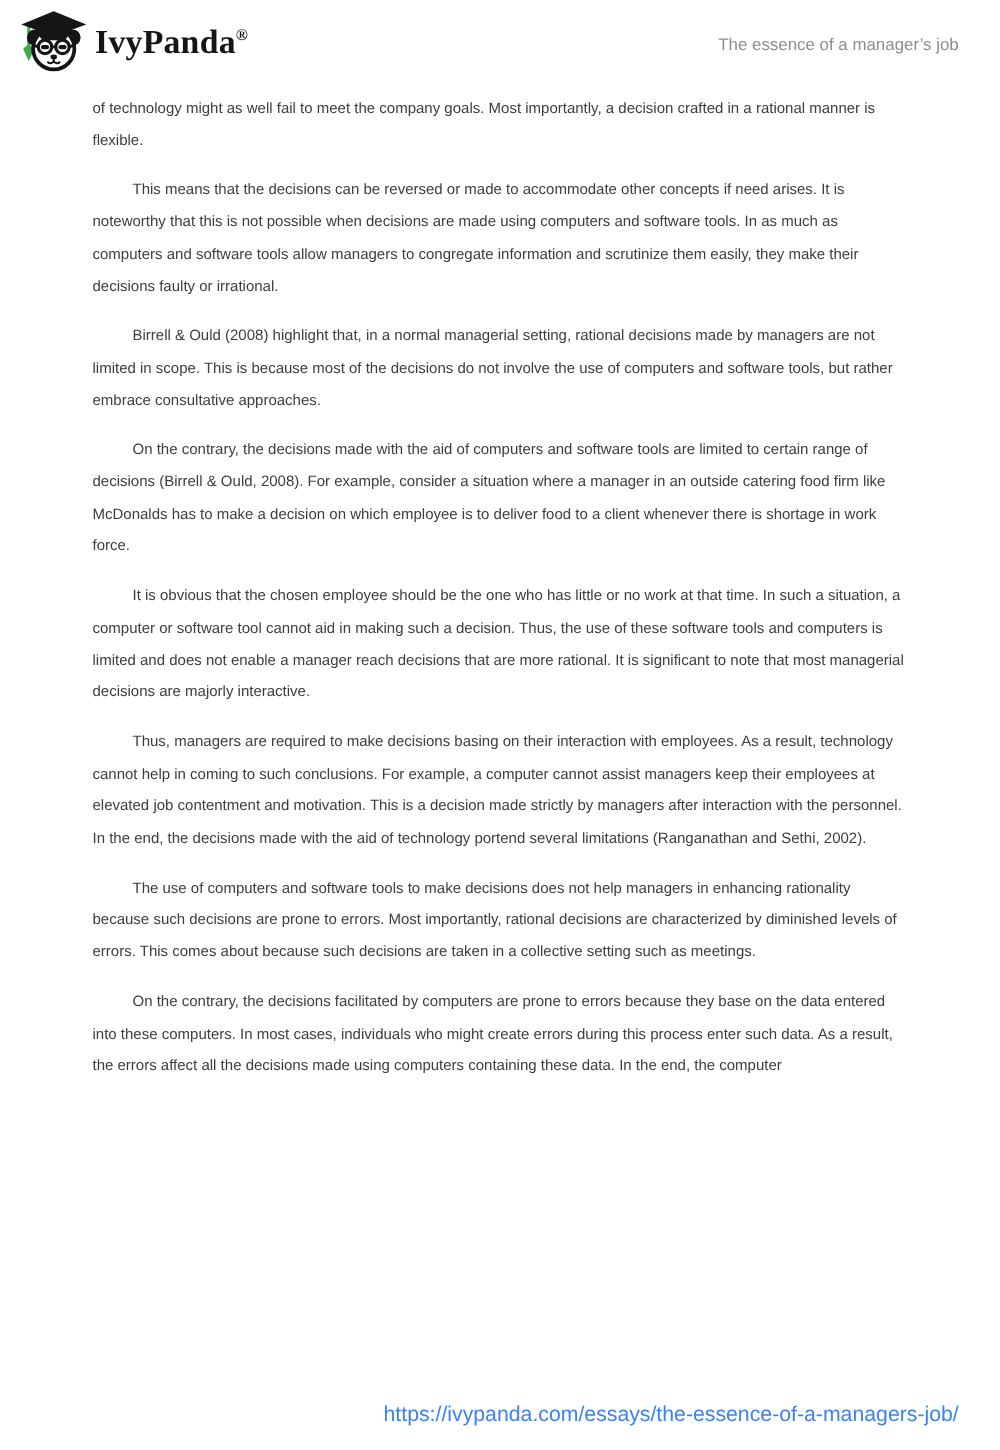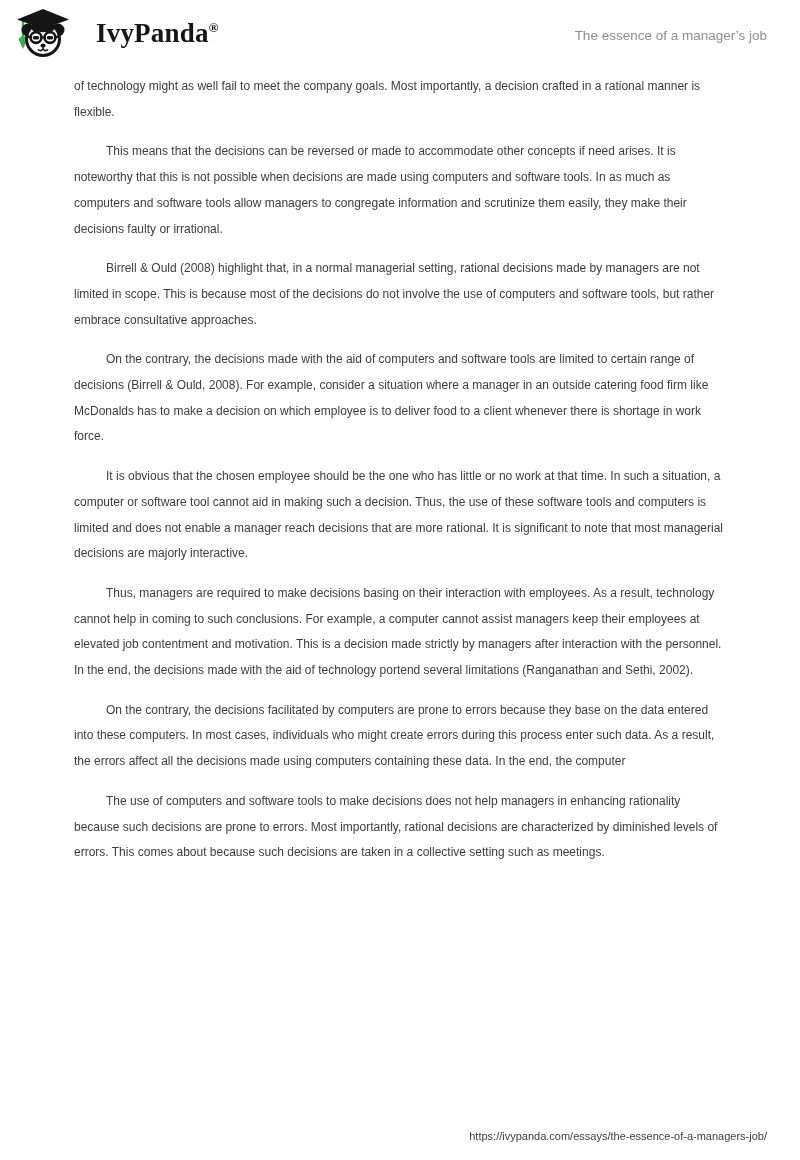--- a/index.html
+++ b/index.html
@@ -18,21 +18,21 @@
     top: 0; left: 0; right: 0;
     height: 62px;
     display: flex;
     align-items: flex-start;
     justify-content: space-between;
     padding: 8px 33px 0 14px;
   }
   .brand {
     display: flex;
     align-items: center;
-    gap: 26px;
+    gap: 6px;
   }
   .brand .logo-mark {
     width: 56px;
     height: 50px;
     flex: 0 0 auto;
   }
   .wordmark {
     font-family: "Liberation Serif", "DejaVu Serif", serif;
     font-weight: 700;
     font-size: 27px;
@@ -61,22 +61,22 @@
     line-height: 25.7px;
     text-align: left;
   }
   .essay p { margin: 0 0 14px 0; }
   .essay p.indent { text-indent: 32px; }
   
   .footer {
     position: absolute;
     right: 33px;
     bottom: 18px;
-    font-size: 11px;
-    color: #404040;
+    font-size: 17px;
+    color: #3b82f6;
     text-decoration: none;
   }
 </style>
 </head>
 <body>
 
 <div class="page">
 
   <div class="header">
     <div class="brand">
@@ -109,19 +109,19 @@
   </div>
 
   <div class="essay">
 
   <p>of technology might as well fail to meet the company goals. Most importantly, a decision crafted in a rational manner is flexible.</p>
       <p class="indent">This means that the decisions can be reversed or made to accommodate other concepts if need arises. It is noteworthy that this is not possible when decisions are made using computers and software tools. In as much as computers and software tools allow managers to congregate information and scrutinize them easily, they make their decisions faulty or irrational.</p>
       <p class="indent">Birrell &amp; Ould (2008) highlight that, in a normal managerial setting, rational decisions made by managers are not limited in scope. This is because most of the decisions do not involve the use of computers and software tools, but rather embrace consultative approaches.</p>
       <p class="indent">On the contrary, the decisions made with the aid of computers and software tools are limited to certain range of decisions (Birrell &amp; Ould, 2008). For example, consider a situation where a manager in an outside catering food firm like McDonalds has to make a decision on which employee is to deliver food to a client whenever there is shortage in work force.</p>
       <p class="indent">It is obvious that the chosen employee should be the one who has little or no work at that time. In such a situation, a computer or software tool cannot aid in making such a decision. Thus, the use of these software tools and computers is limited and does not enable a manager reach decisions that are more rational. It is significant to note that most managerial decisions are majorly interactive.</p>
       <p class="indent">Thus, managers are required to make decisions basing on their interaction with employees. As a result, technology cannot help in coming to such conclusions. For example, a computer cannot assist managers keep their employees at elevated job contentment and motivation. This is a decision made strictly by managers after interaction with the personnel. In the end, the decisions made with the aid of technology portend several limitations (Ranganathan and Sethi, 2002).</p>
+      <p class="indent">The use of computers and software tools to make decisions does not help managers in enhancing rationality because such decisions are prone to errors. Most importantly, rational decisions are characterized by diminished levels of errors. This comes about because such decisions are taken in a collective setting such as meetings.</p>
       <p class="indent">On the contrary, the decisions facilitated by computers are prone to errors because they base on the data entered into these computers. In most cases, individuals who might create errors during this process enter such data. As a result, the errors affect all the decisions made using computers containing these data. In the end, the computer</p>
-      <p class="indent">The use of computers and software tools to make decisions does not help managers in enhancing rationality because such decisions are prone to errors. Most importantly, rational decisions are characterized by diminished levels of errors. This comes about because such decisions are taken in a collective setting such as meetings.</p>
     </div>
 
   <a class="footer" href="#">https://ivypanda.com/essays/the-essence-of-a-managers-job/</a>
 
 </div>
 
 </body></html>

